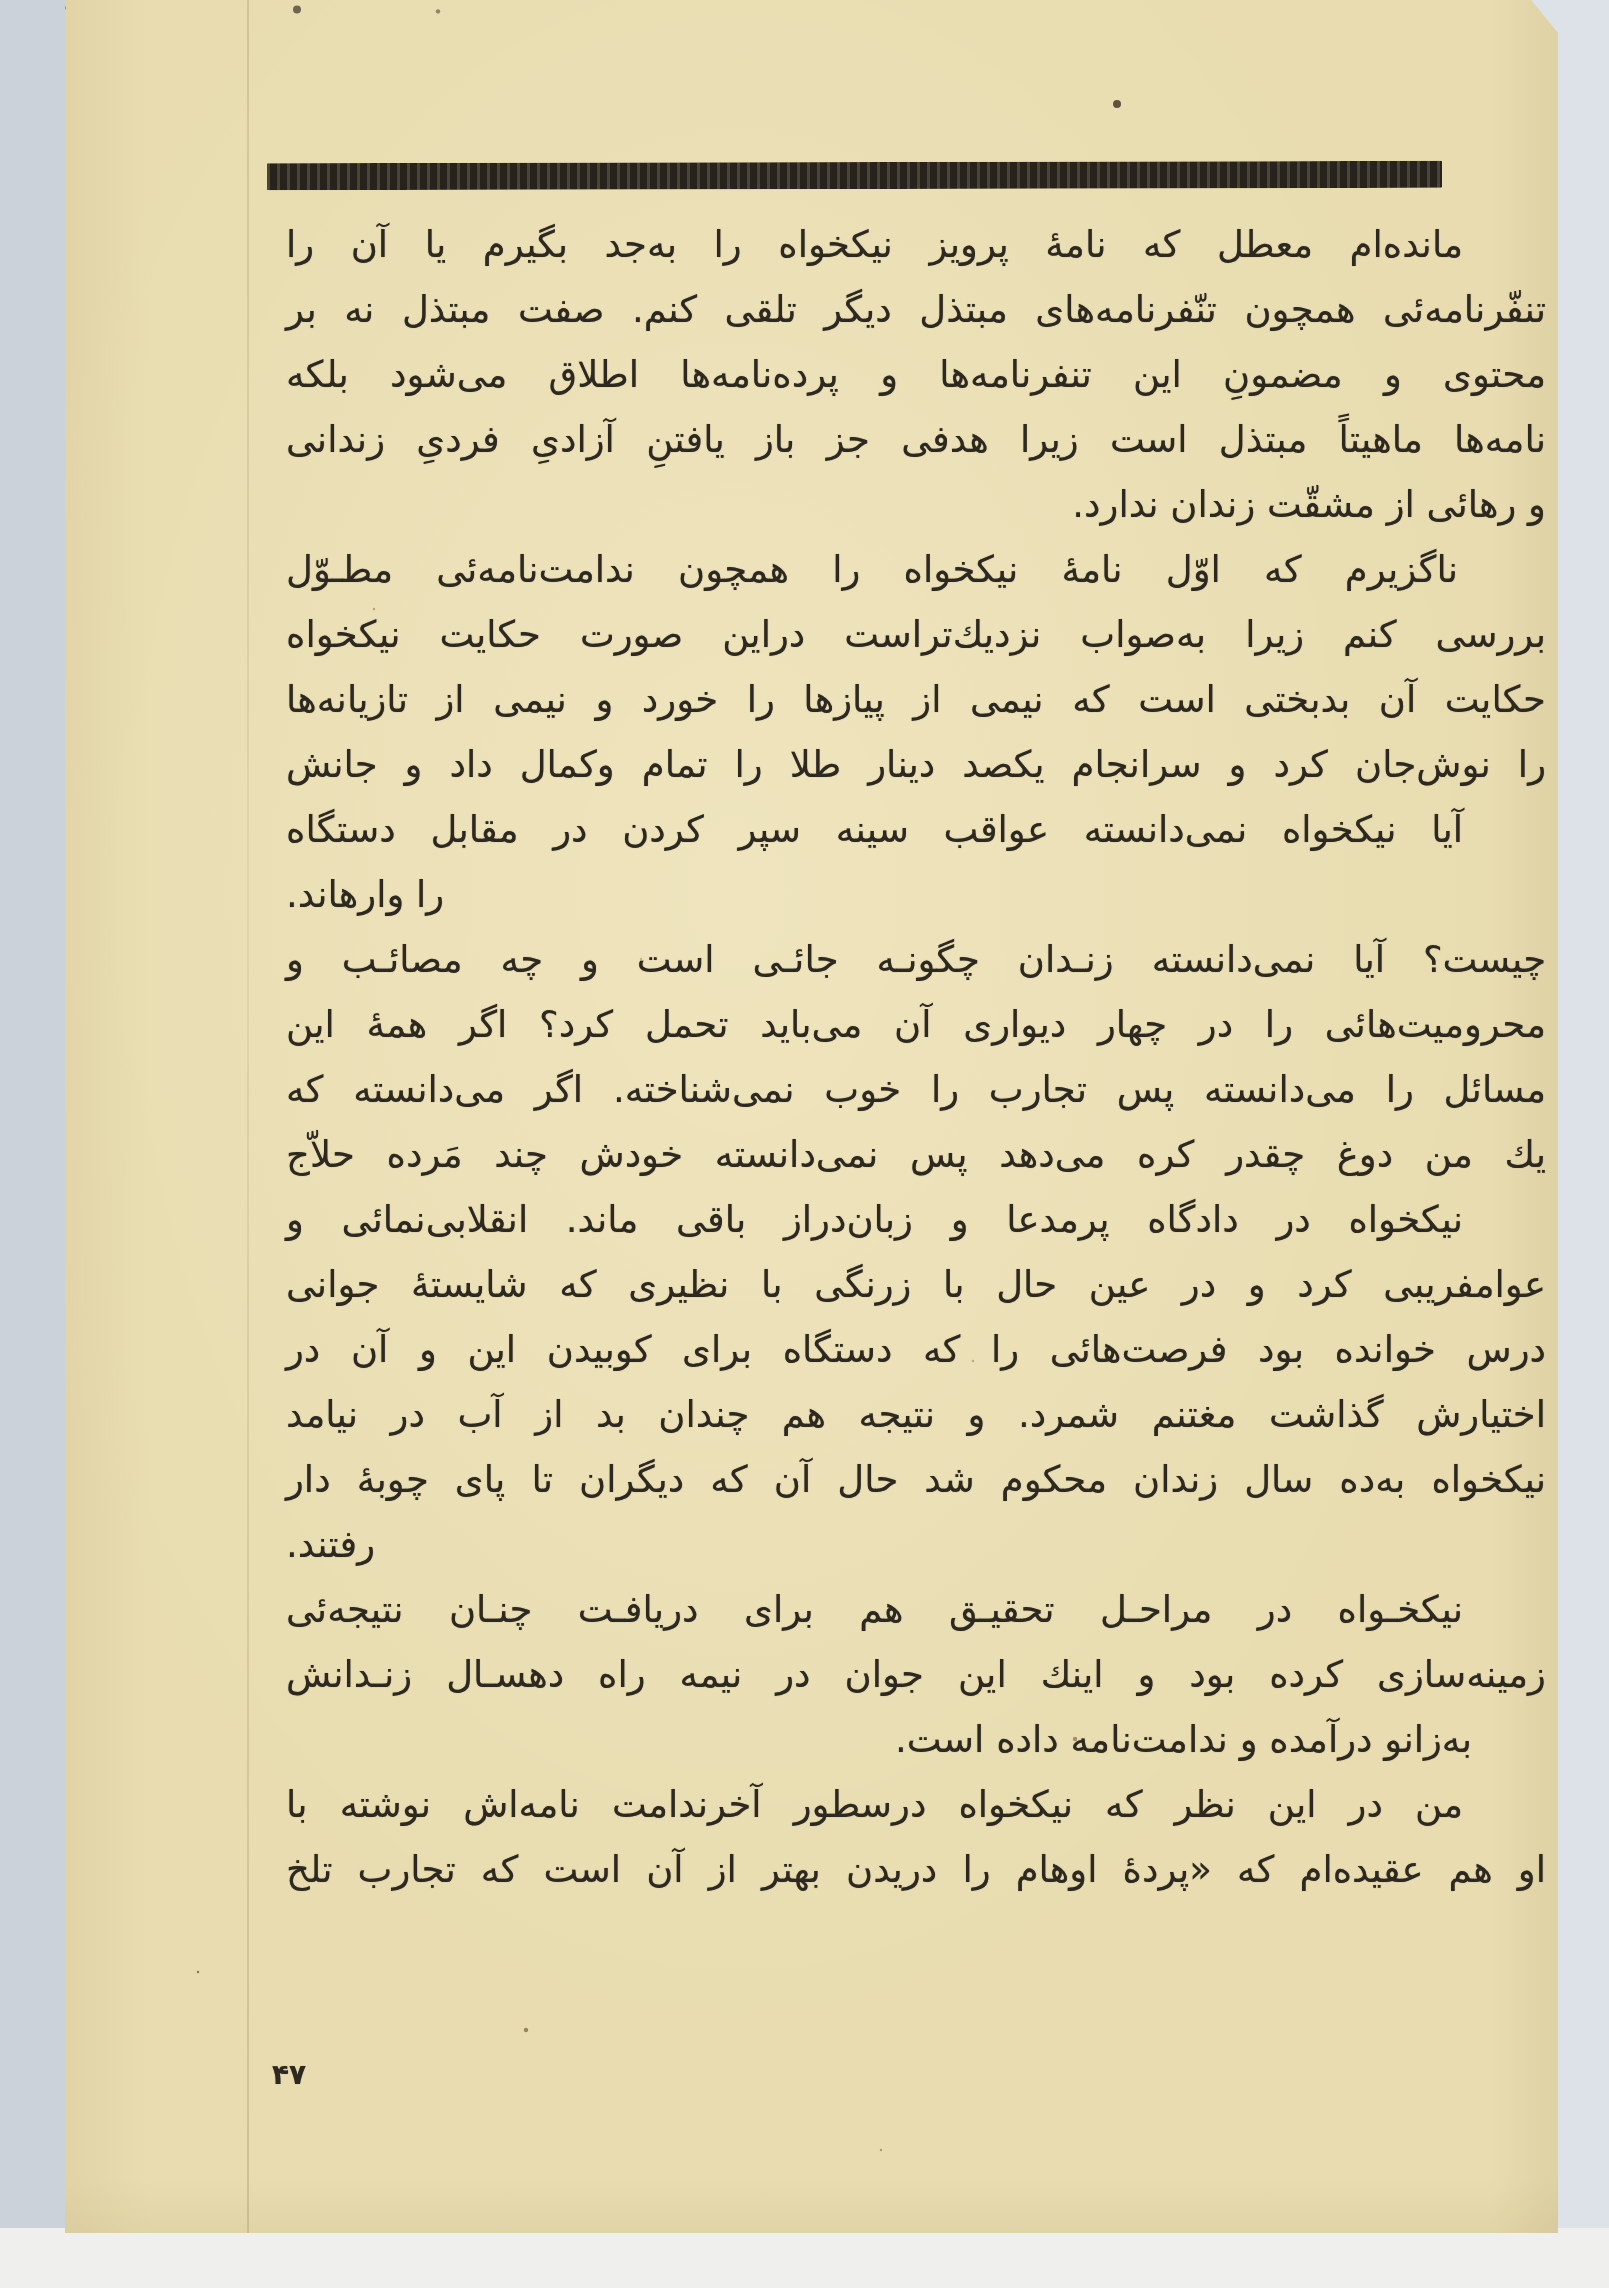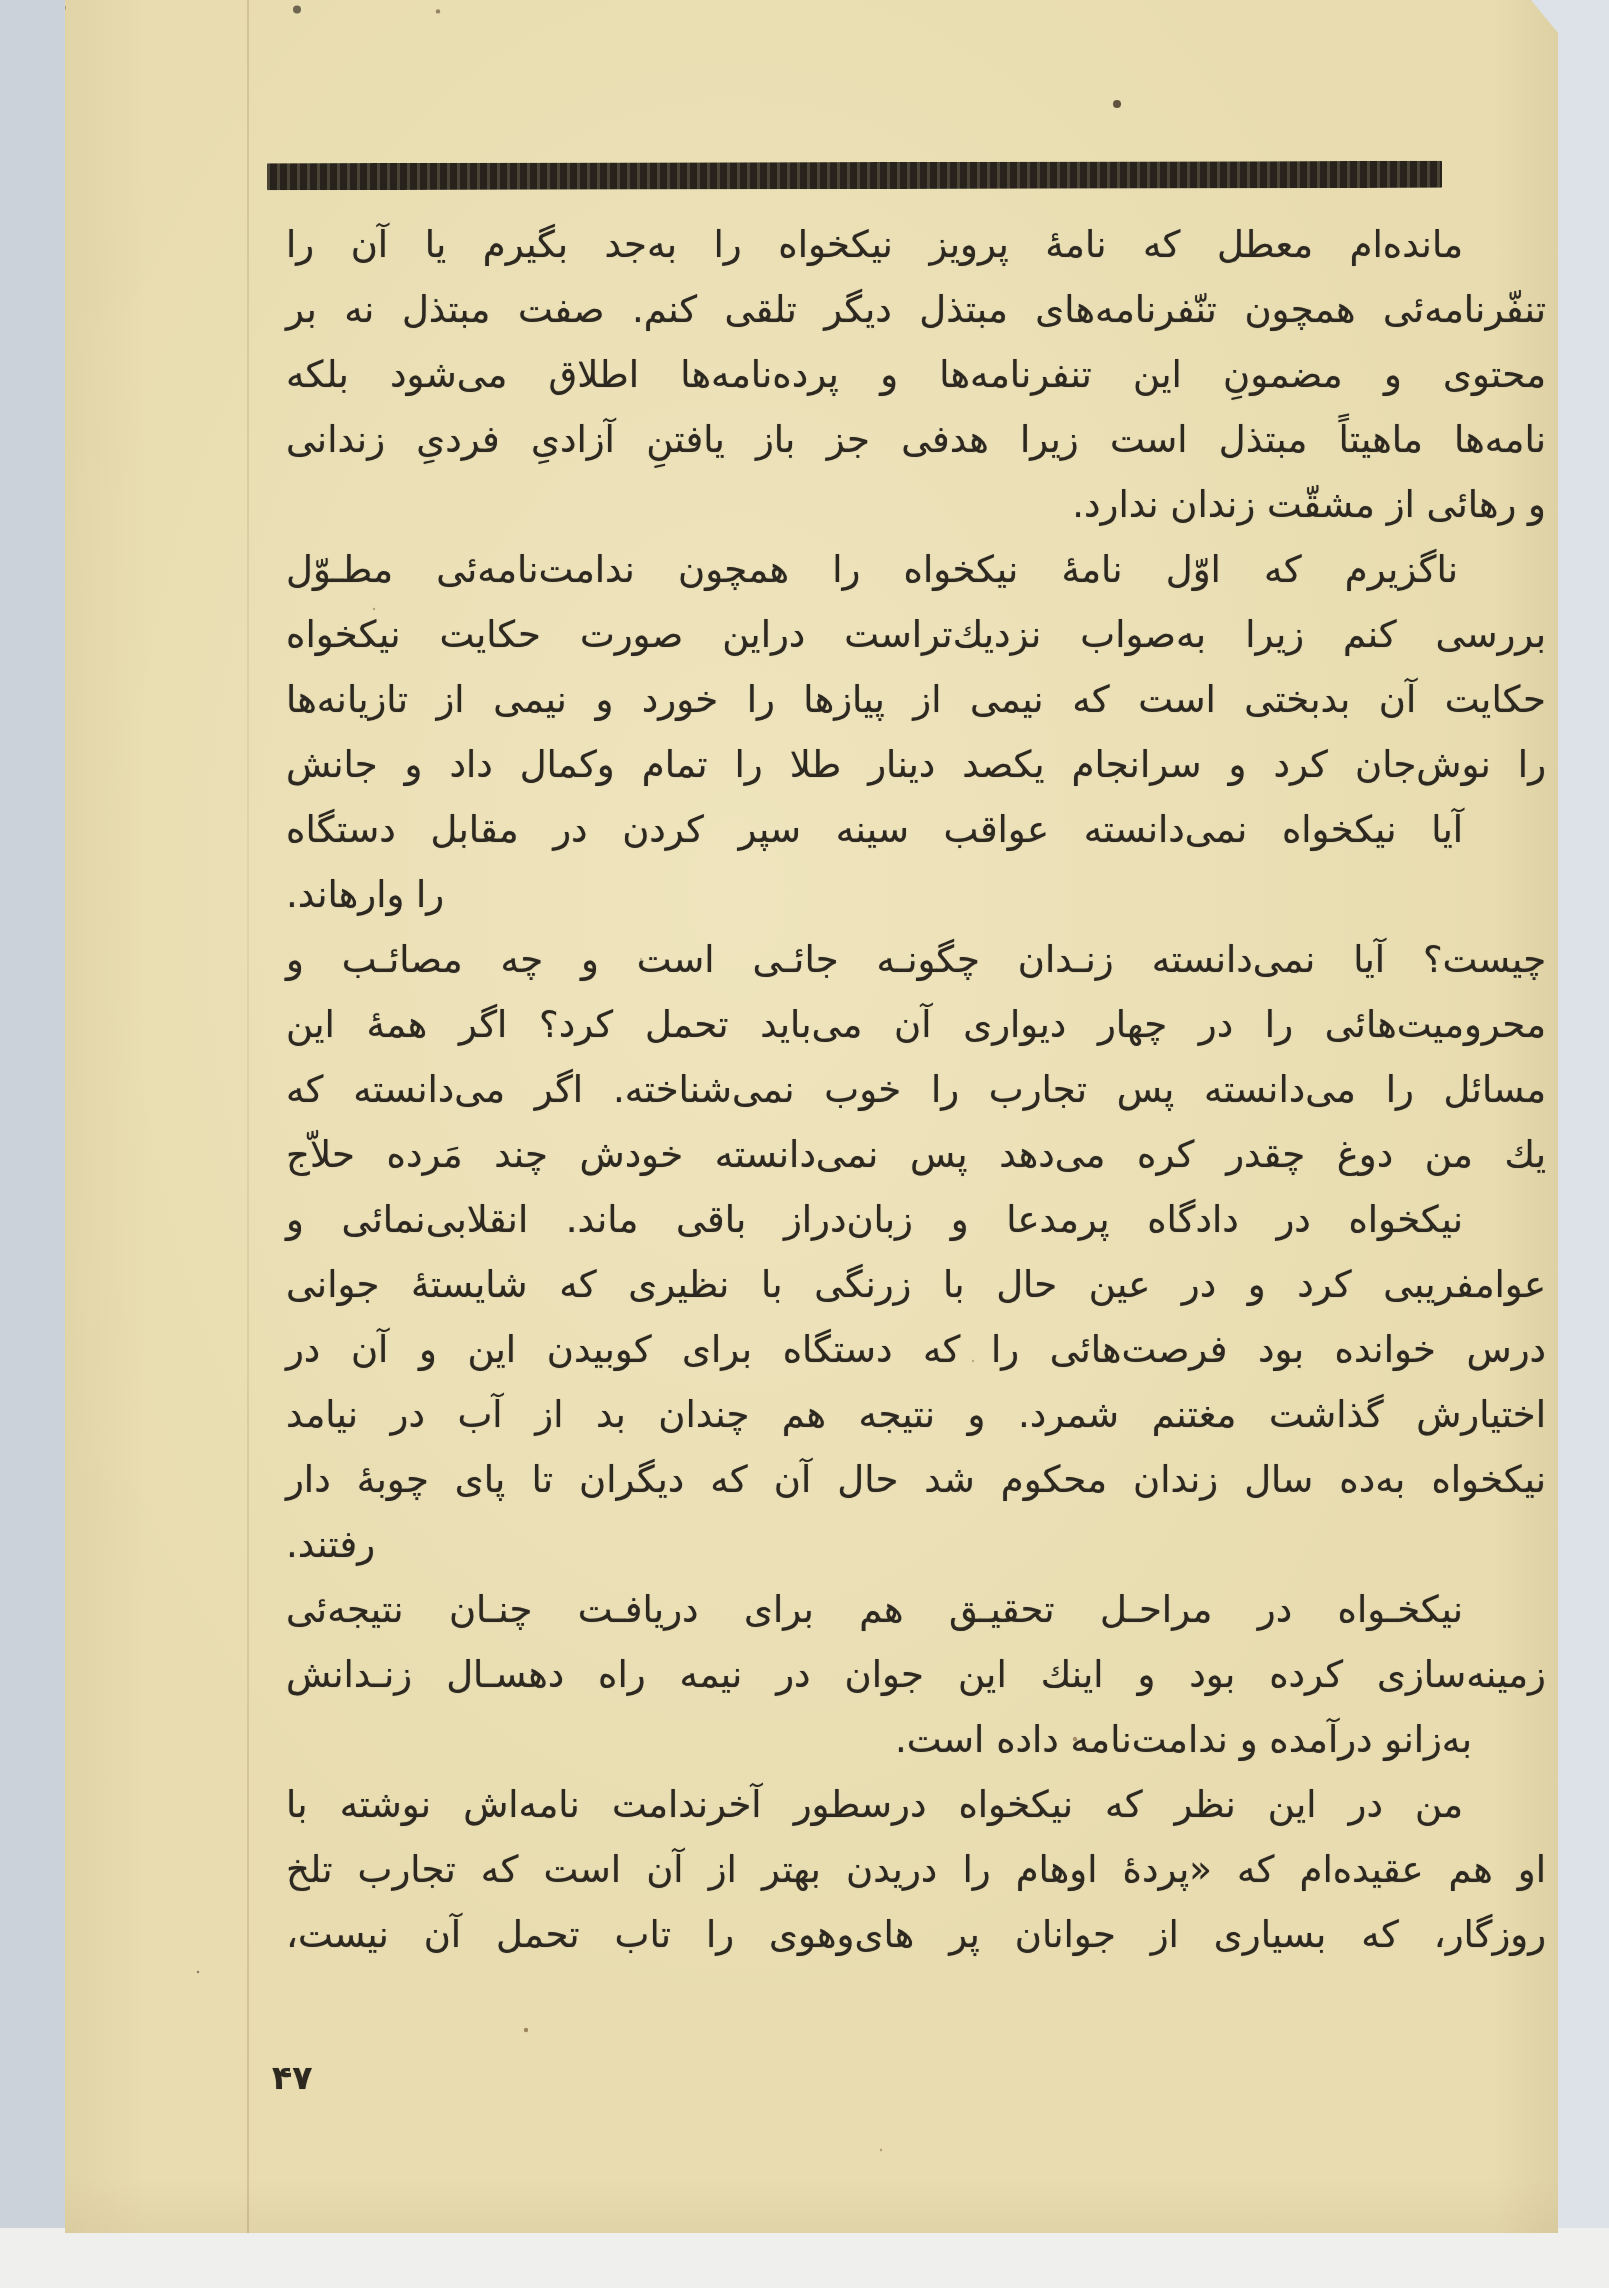--- a/index.html
+++ b/index.html
@@ -47,21 +47,21 @@
   .line{
     height:65px;line-height:65px;
     white-space:normal;overflow:visible;
     text-align:justify;text-align-last:justify;
   }
   .line.right{text-align:right;text-align-last:right;}
   .line.left{text-align:left;text-align-last:left;}
   .page-number{
     position:absolute;left:207px;top:2058px;
     direction:rtl;color:var(--ink);
-    font-size:33px;font-weight:bold;
+    font-size:28px;font-weight:bold;
     text-shadow:0 0 0.9px rgba(45,41,33,.5);
   }
   .speck{
     position:absolute;left:0;top:0;width:8.3px;height:8.3px;border-radius:50%;
     background:transparent;
     box-shadow:
       1048px 100px 0 0 rgba(72,58,42,.85),
       -8.3px 3.7px 0 0.9px rgba(122,42,32,.8),
       228px 5.5px 0 0 rgba(70,60,48,.75),
       369px 7.4px 0 -1.8px rgba(90,74,52,.6),
@@ -104,18 +104,17 @@
       <div class="line justify">عوامفریبی کرد و در عین حال با زرنگی با نظیری که شایستهٔ جوانی</div>
       <div class="line justify">درس خوانده بود فرصت‌هائی را که دستگاه برای کوبیدن این و آن در</div>
       <div class="line justify">اختیارش گذاشت مغتنم شمرد. و نتیجه هم چندان بد از آب در نیامد</div>
       <div class="line justify">نیکخواه به‌ده سال زندان محکوم شد حال آن که دیگران تا پای چوبهٔ دار</div>
       <div class="line left">رفتند.</div>
       <div class="line justify" style="padding-right: 83px;">نیکخـواه در مراحـل تحقیـق هم برای دریافـت چنـان نتیجه‌ئی</div>
       <div class="line justify">زمینه‌سازی کرده بود و اینك این جوان در نیمه راه دهسـال زنـدانش</div>
       <div class="line right" style="padding-right: 74px;">به‌زانو درآمده و ندامت‌نامه داده است.</div>
       <div class="line justify" style="padding-right: 83px;">من در این نظر که نیکخواه درسطور آخرندامت نامه‌اش نوشته با</div>
       <div class="line justify">او هم عقیده‌ام که «پردهٔ اوهام را دریدن بهتر از آن است که تجارب تلخ</div>
-      <div class="line justify">روزگار، که بسیاری از جوانان پر های‌وهوی را تاب تحمل آن نیست،</div>
     </div>
 
   <div class="page-number">۴۷</div>
 </div>
 
 
 </body></html>

